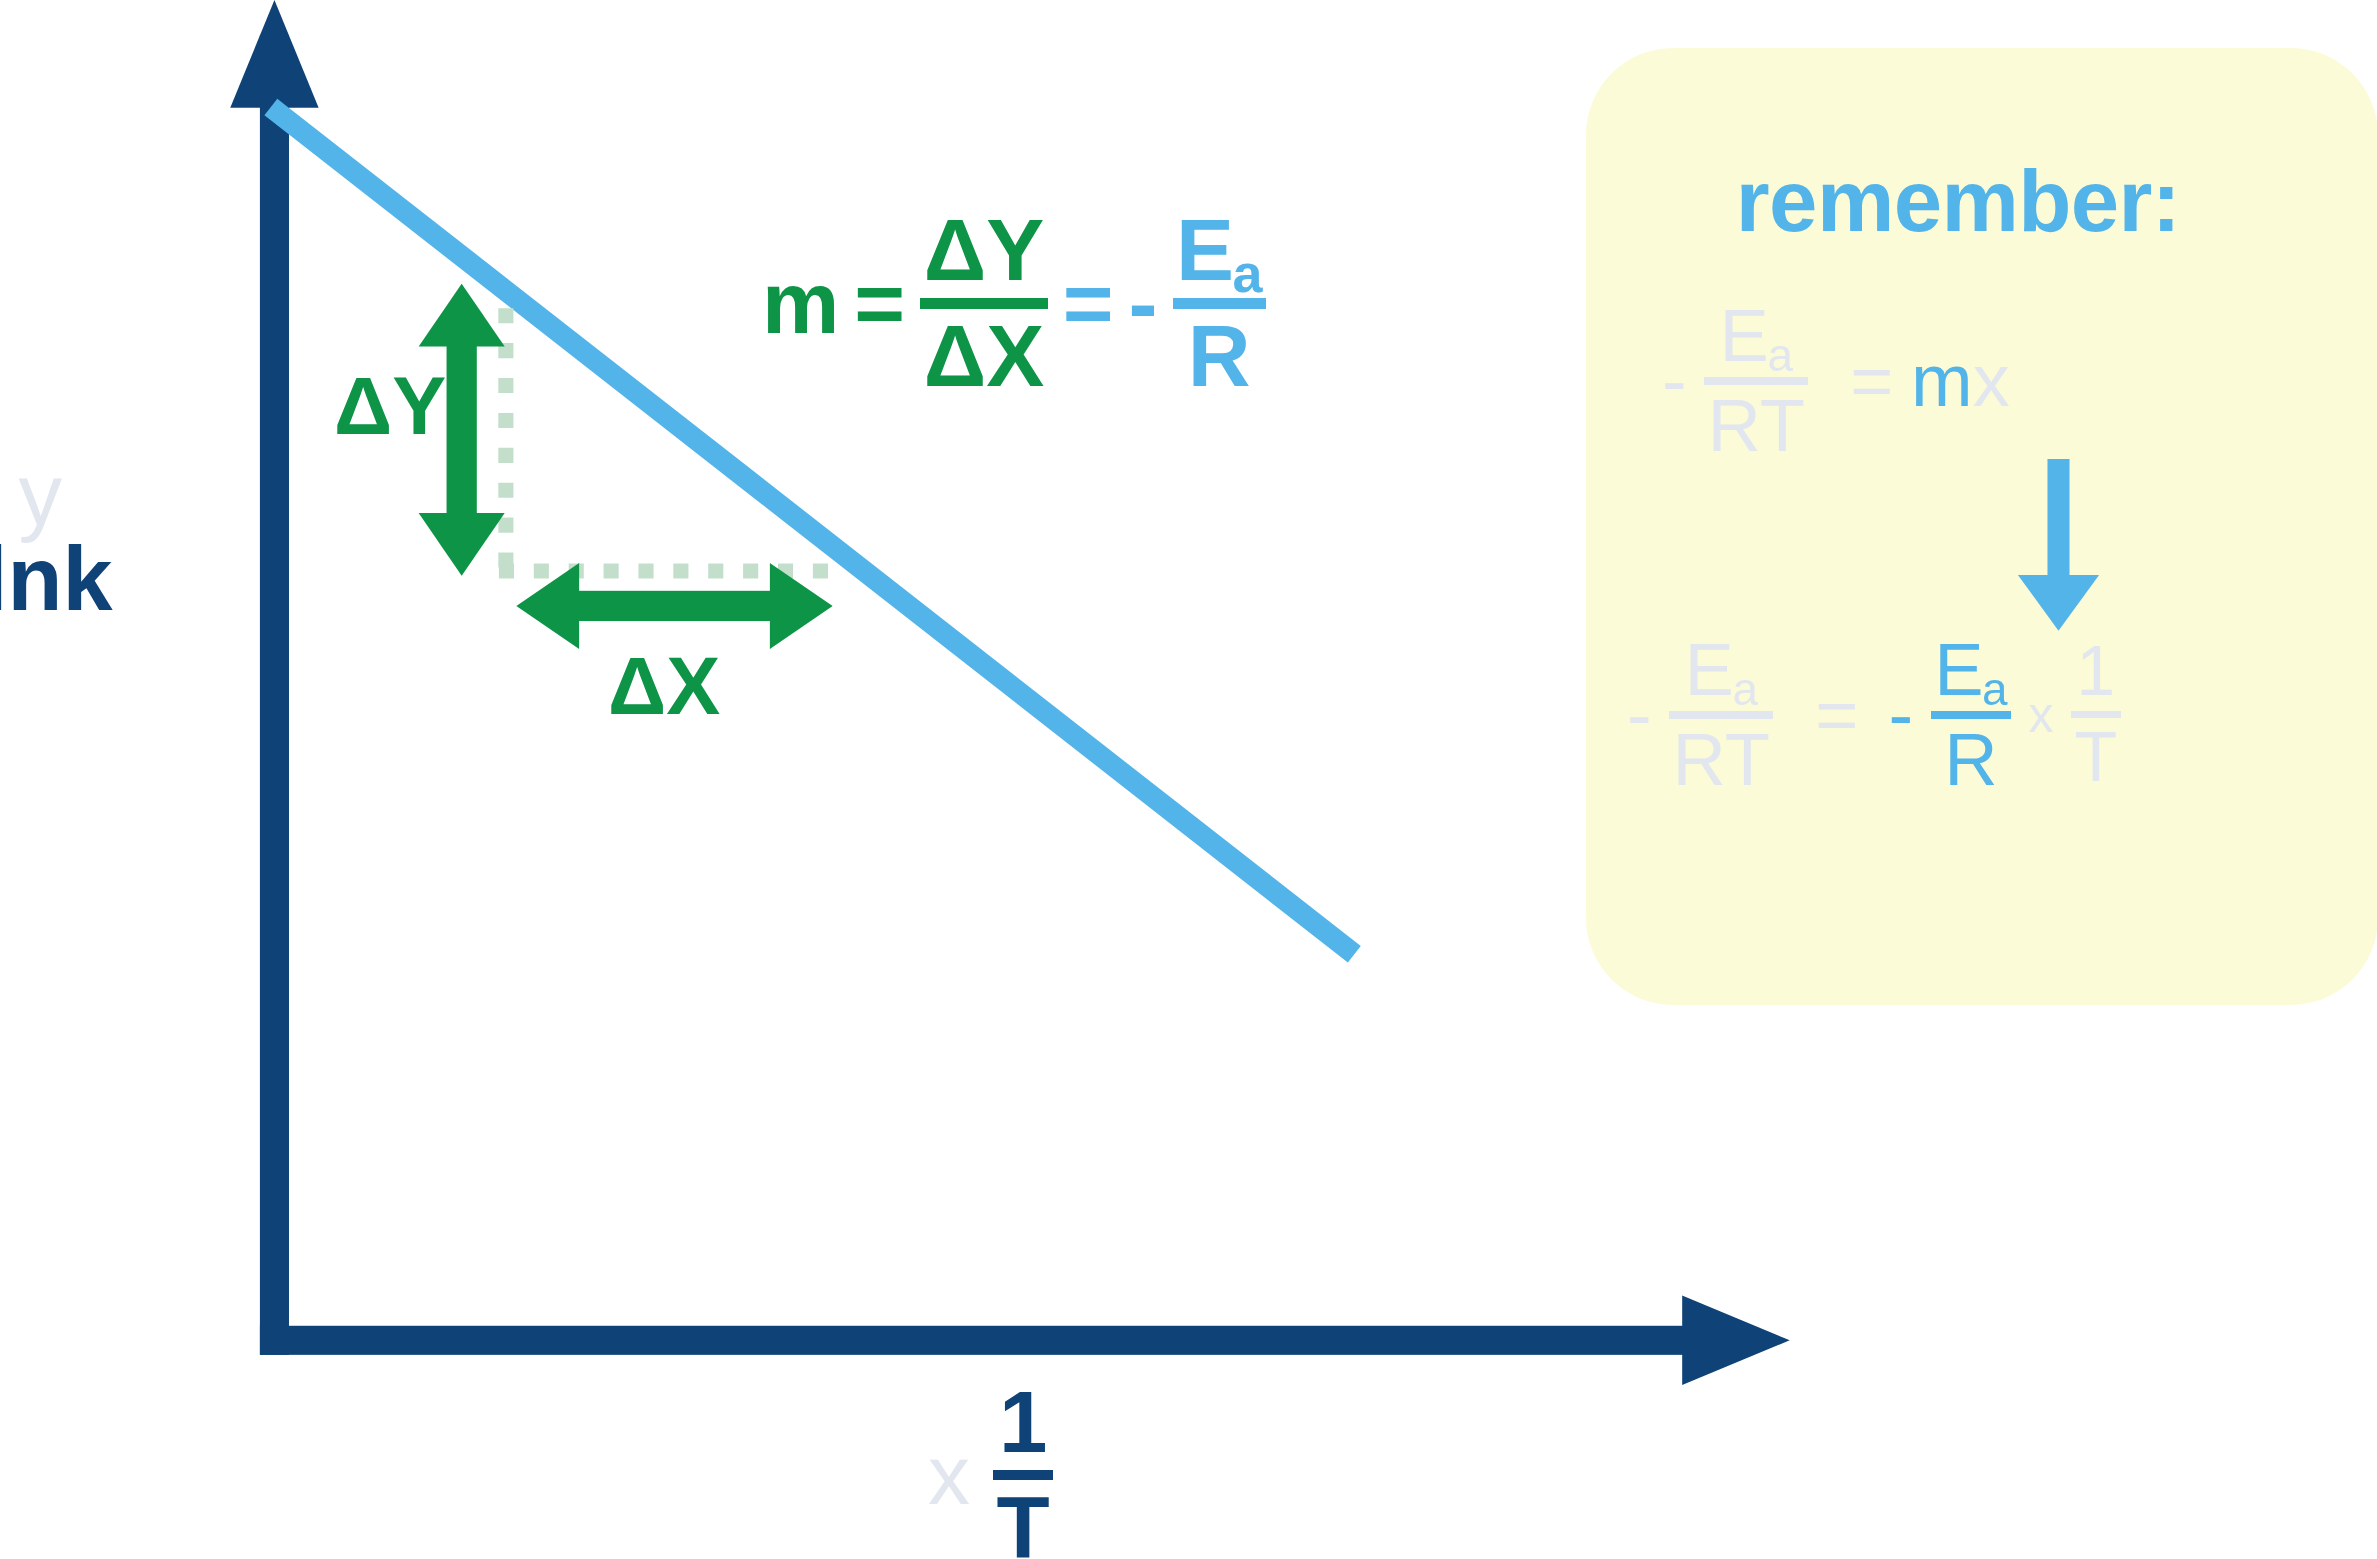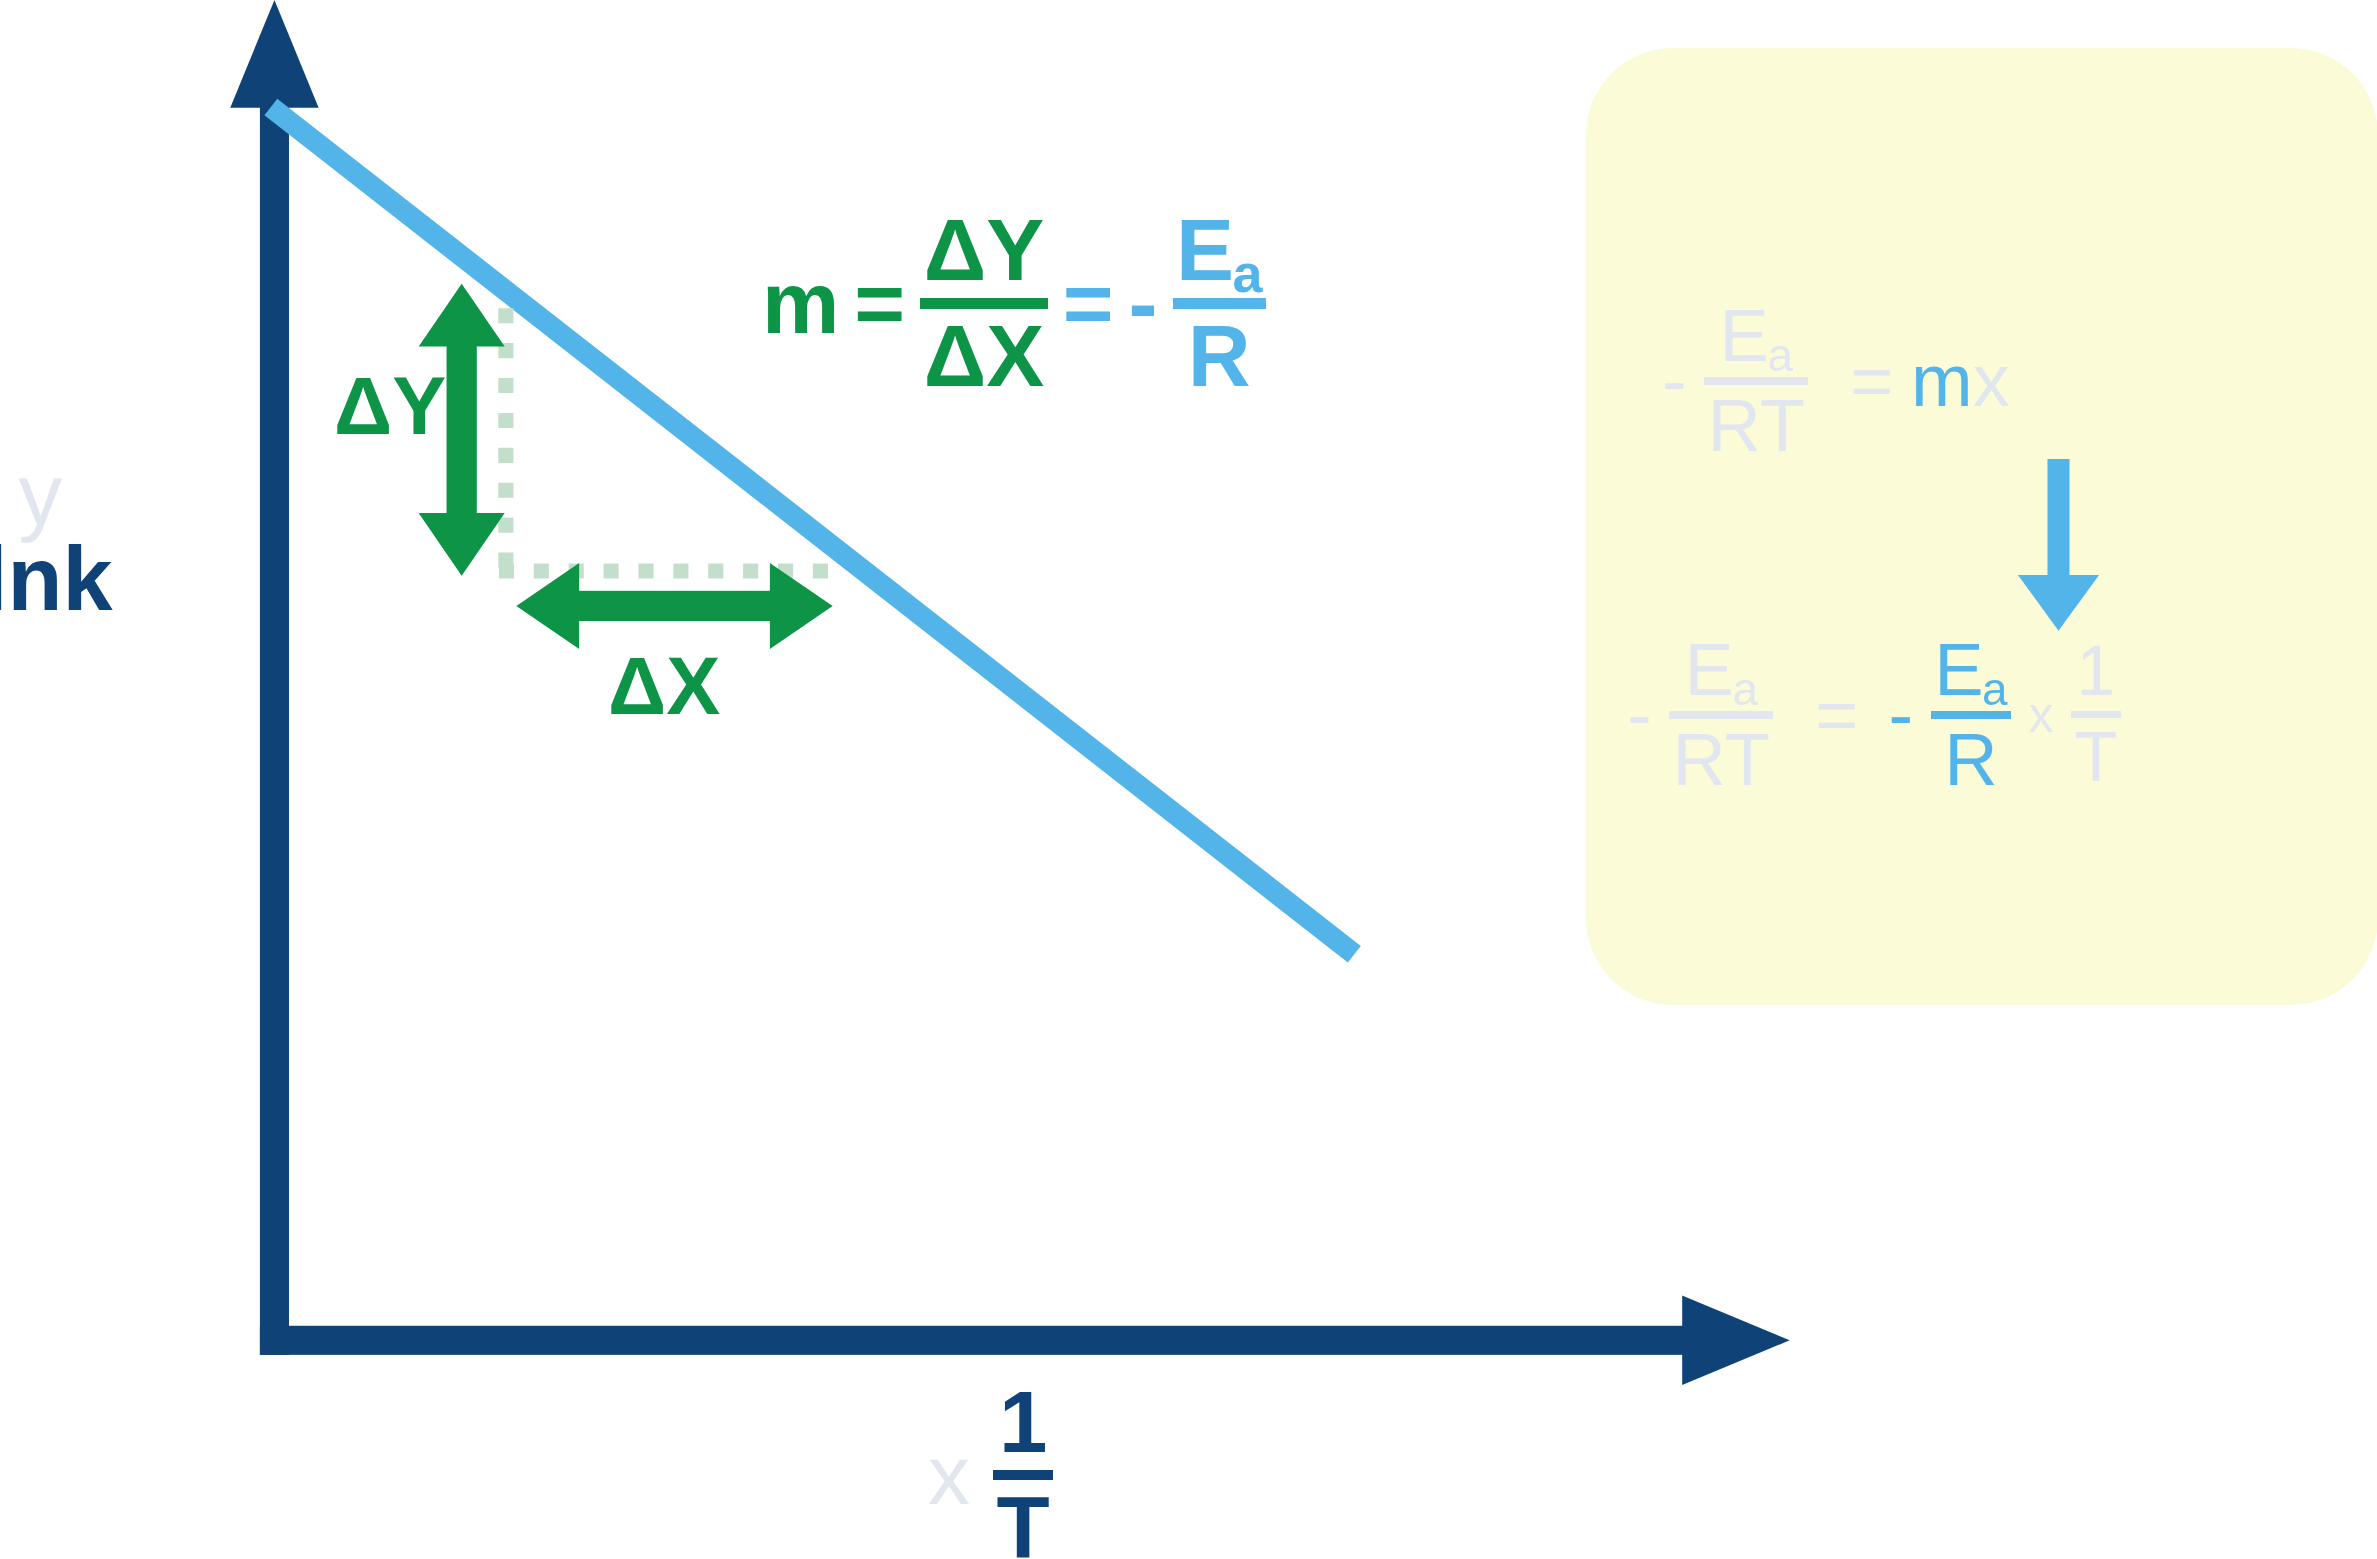--- a/index.html
+++ b/index.html
@@ -287,20 +287,21 @@
     <span class="gap-sm"></span>
     <span class="frac sz-main blue-frac">
       <span class="num"><span>E</span><sub class="sub">a</sub></span>
       <span class="bar"></span>
       <span class="den">R</span>
     </span>
   </div>
 
   <div id="remember-box">
 
+    <div id="remember-title">remember:</div>
 
     <div id="box-eq-1">
       <span class="minus-gray">-</span>
       <span class="sp-s"></span>
       <span class="frac sz-box gray-frac">
         <span class="num"><span>E</span><sub class="sub">a</sub></span>
         <span class="bar"></span>
         <span class="den">RT</span>
       </span>
       <span class="sp-l"></span>

